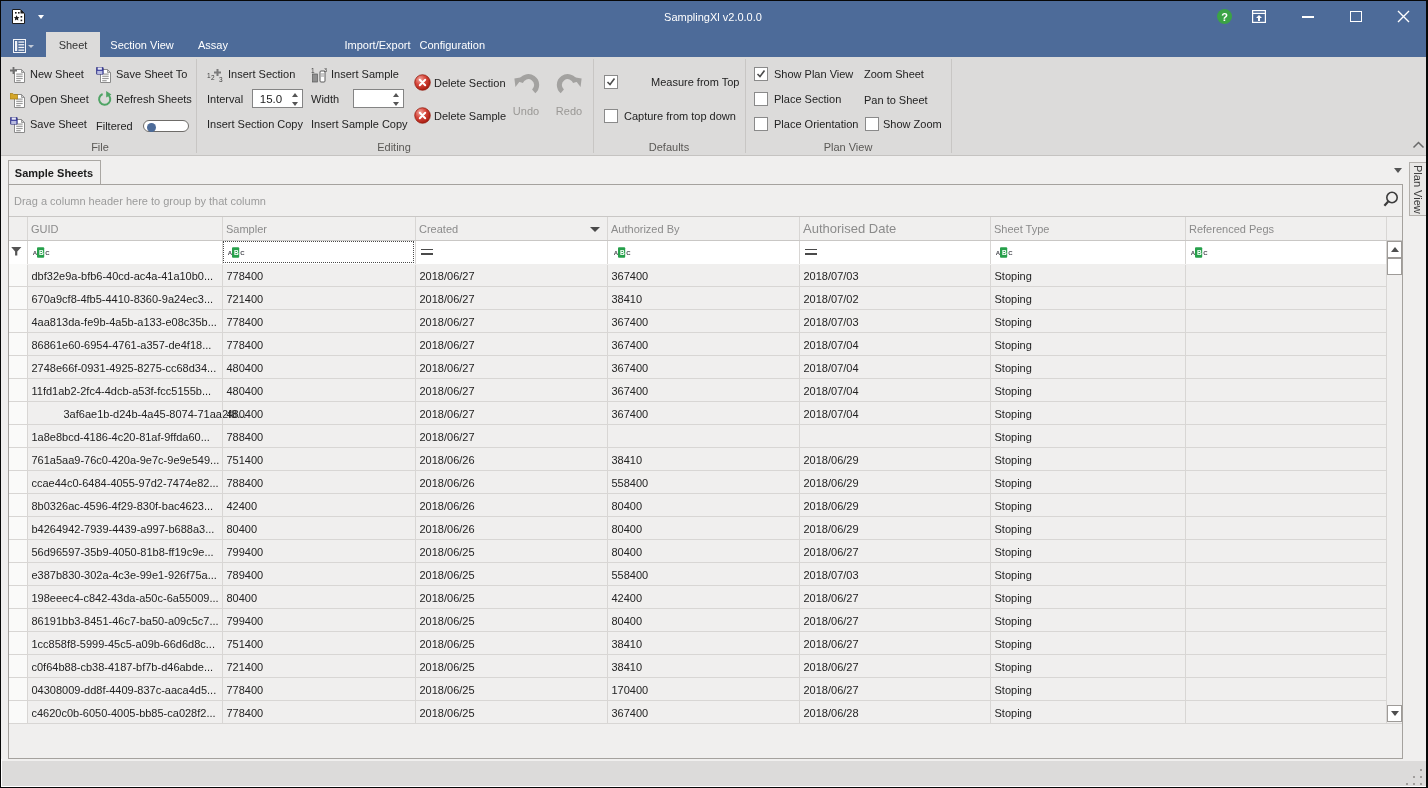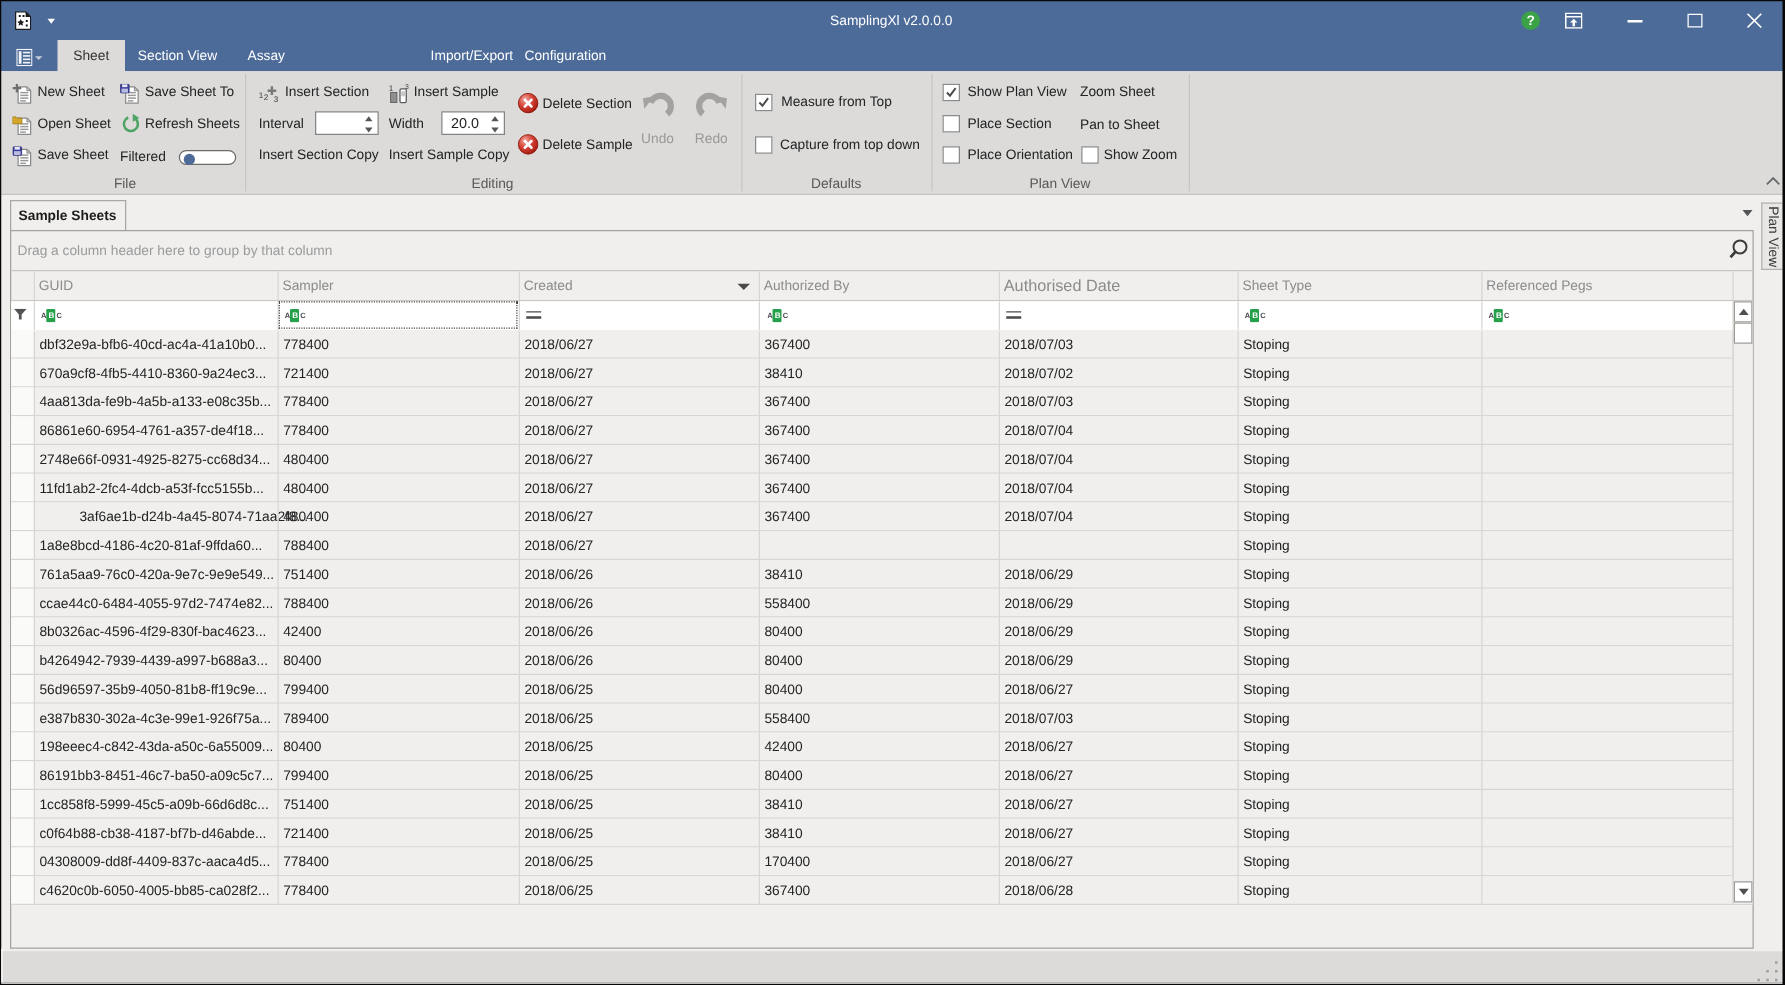--- a/index.html
+++ b/index.html
@@ -111,25 +111,25 @@
 <svg style="position:absolute;left:311px;top:66.5px;width:17px;height:17px;" viewBox="0 0 17 17">
 <text x="0" y="6" font-family="Liberation Sans" font-size="6.5" fill="#3a3a3a">1</text>
 <rect x="1.5" y="7" width="5" height="8" fill="#8f8f8f" stroke="#5a5a5a" stroke-width="0.7"></rect>
 <rect x="9" y="4" width="5" height="11" rx="1" fill="#ffffff" stroke="#5a5a5a" stroke-width="1"></rect>
 <rect x="10" y="6" width="3" height="4" fill="#c9c9c9"></rect>
 <text x="13" y="4.5" font-family="Liberation Sans" font-size="5.5" fill="#3a3a3a">3</text>
 </svg>
 <div style="position:absolute;left:331px;top:67.0px;height:14px;line-height:14px;font-size:11px;color:#232323;font-weight:normal;white-space:nowrap;">Insert Sample</div>
 <div style="position:absolute;left:207px;top:91.5px;height:14px;line-height:14px;font-size:11px;color:#232323;font-weight:normal;white-space:nowrap;">Interval</div>
 <div style="position:absolute;left:252px;top:89px;width:51px;height:19px;background:#ffffff;border:1px solid #848484;"></div>
+    <div style="position:absolute;left:0px;top:91.5px;left:71px;width:400px;text-align:center;height:14px;line-height:14px;font-size:11.5px;color:#1e1e1e;font-weight:normal;white-space:nowrap;">15.0</div>
     <div style="position:absolute;left:291.5px;top:93.4px;width:0px;height:0px;border-left:3.4px solid transparent;border-right:3.4px solid transparent;border-bottom:4px solid #555555;"></div>
     <div style="position:absolute;left:291.5px;top:102px;width:0px;height:0px;border-left:3.4px solid transparent;border-right:3.4px solid transparent;border-top:4px solid #555555;"></div>
 <div style="position:absolute;left:311px;top:91.5px;height:14px;line-height:14px;font-size:11px;color:#232323;font-weight:normal;white-space:nowrap;">Width</div>
 <div style="position:absolute;left:353px;top:89px;width:51px;height:19px;background:#ffffff;border:1px solid #848484;"></div>
-    <div style="position:absolute;left:0px;top:91.5px;left:172px;width:400px;text-align:center;height:14px;line-height:14px;font-size:11.5px;color:#1e1e1e;font-weight:normal;white-space:nowrap;">20.0</div>
     <div style="position:absolute;left:392.5px;top:93.4px;width:0px;height:0px;border-left:3.4px solid transparent;border-right:3.4px solid transparent;border-bottom:4px solid #555555;"></div>
     <div style="position:absolute;left:392.5px;top:102px;width:0px;height:0px;border-left:3.4px solid transparent;border-right:3.4px solid transparent;border-top:4px solid #555555;"></div>
 <div style="position:absolute;left:207px;top:117.0px;height:14px;line-height:14px;font-size:11px;color:#232323;font-weight:normal;white-space:nowrap;">Insert Section Copy</div>
 <div style="position:absolute;left:311px;top:117.0px;height:14px;line-height:14px;font-size:11px;color:#232323;font-weight:normal;white-space:nowrap;">Insert Sample Copy</div>
 <svg style="position:absolute;left:413.5px;top:74px;width:17px;height:17px;" viewBox="0 0 17 17">
 <defs>
         <radialGradient id="rg413.574" cx="0.35" cy="0.3" r="0.8">
 <stop offset="0" stop-color="#f2a9a0"></stop>
           <stop offset="0.45" stop-color="#d6453a"></stop>
           <stop offset="1" stop-color="#9e1408"></stop>
@@ -158,21 +158,21 @@
 <div style="position:absolute;left:0px;top:103.5px;left:326px;width:400px;text-align:center;height:14px;line-height:14px;font-size:11px;color:#9a9895;font-weight:normal;white-space:nowrap;">Undo</div>
 <svg style="position:absolute;left:556px;top:74px;width:26px;height:20px;transform:scaleX(-1);" viewBox="0 0 26 20">
 <path d="M 6.5 8.3 A 8.3 8.3 0 1 1 19.7 17.3" fill="none" stroke="#a3a2a0" stroke-width="5"></path>
 <path d="M 0.4 4.6 L 9.2 3.0 L 1.4 13.0 Z" fill="#a3a2a0"></path>
 </svg>
 <div style="position:absolute;left:0px;top:103.5px;left:369px;width:400px;text-align:center;height:14px;line-height:14px;font-size:11px;color:#9a9895;font-weight:normal;white-space:nowrap;">Redo</div>
 <div style="position:absolute;left:604px;top:75px;width:14px;height:14px;background:#ffffff;border:1px solid #8a8a8a;"></div>
     <svg style="position:absolute;left:606px;top:77px;width:10px;height:10px;" viewBox="0 0 10 10">
 <path d="M1.5 5 L4 7.5 L8.5 1.5" fill="none" stroke="#4d4d4d" stroke-width="1.6"></path>
     </svg>
-<div style="position:absolute;left:596px;top:75.0px;height:14px;line-height:14px;font-size:11px;color:#232323;font-weight:normal;white-space:nowrap;padding-left:29px;">Measure from Top</div>
+<div style="position:absolute;left:622px;top:75.0px;height:14px;line-height:14px;font-size:11px;color:#232323;font-weight:normal;white-space:nowrap;padding-left:29px;">Measure from Top</div>
 <div style="position:absolute;left:604px;top:108.5px;width:14px;height:14px;background:#ffffff;border:1px solid #8a8a8a;"></div>
 <div style="position:absolute;left:624px;top:108.5px;height:14px;line-height:14px;font-size:11px;color:#232323;font-weight:normal;white-space:nowrap;">Capture from top down</div>
 <div style="position:absolute;left:754px;top:67px;width:14px;height:14px;background:#ffffff;border:1px solid #8a8a8a;"></div>
     <svg style="position:absolute;left:756px;top:69px;width:10px;height:10px;" viewBox="0 0 10 10">
 <path d="M1.5 5 L4 7.5 L8.5 1.5" fill="none" stroke="#4d4d4d" stroke-width="1.6"></path>
     </svg>
 <div style="position:absolute;left:774px;top:67.0px;height:14px;line-height:14px;font-size:11px;color:#232323;font-weight:normal;white-space:nowrap;">Show Plan View</div>
 <div style="position:absolute;left:864px;top:67.2px;height:14px;line-height:14px;font-size:11px;color:#232323;font-weight:normal;white-space:nowrap;">Zoom Sheet</div>
 <div style="position:absolute;left:754px;top:92.3px;width:14px;height:14px;background:#ffffff;border:1px solid #8a8a8a;"></div>
 <div style="position:absolute;left:774px;top:92.2px;height:14px;line-height:14px;font-size:11px;color:#232323;font-weight:normal;white-space:nowrap;">Place Section</div>

